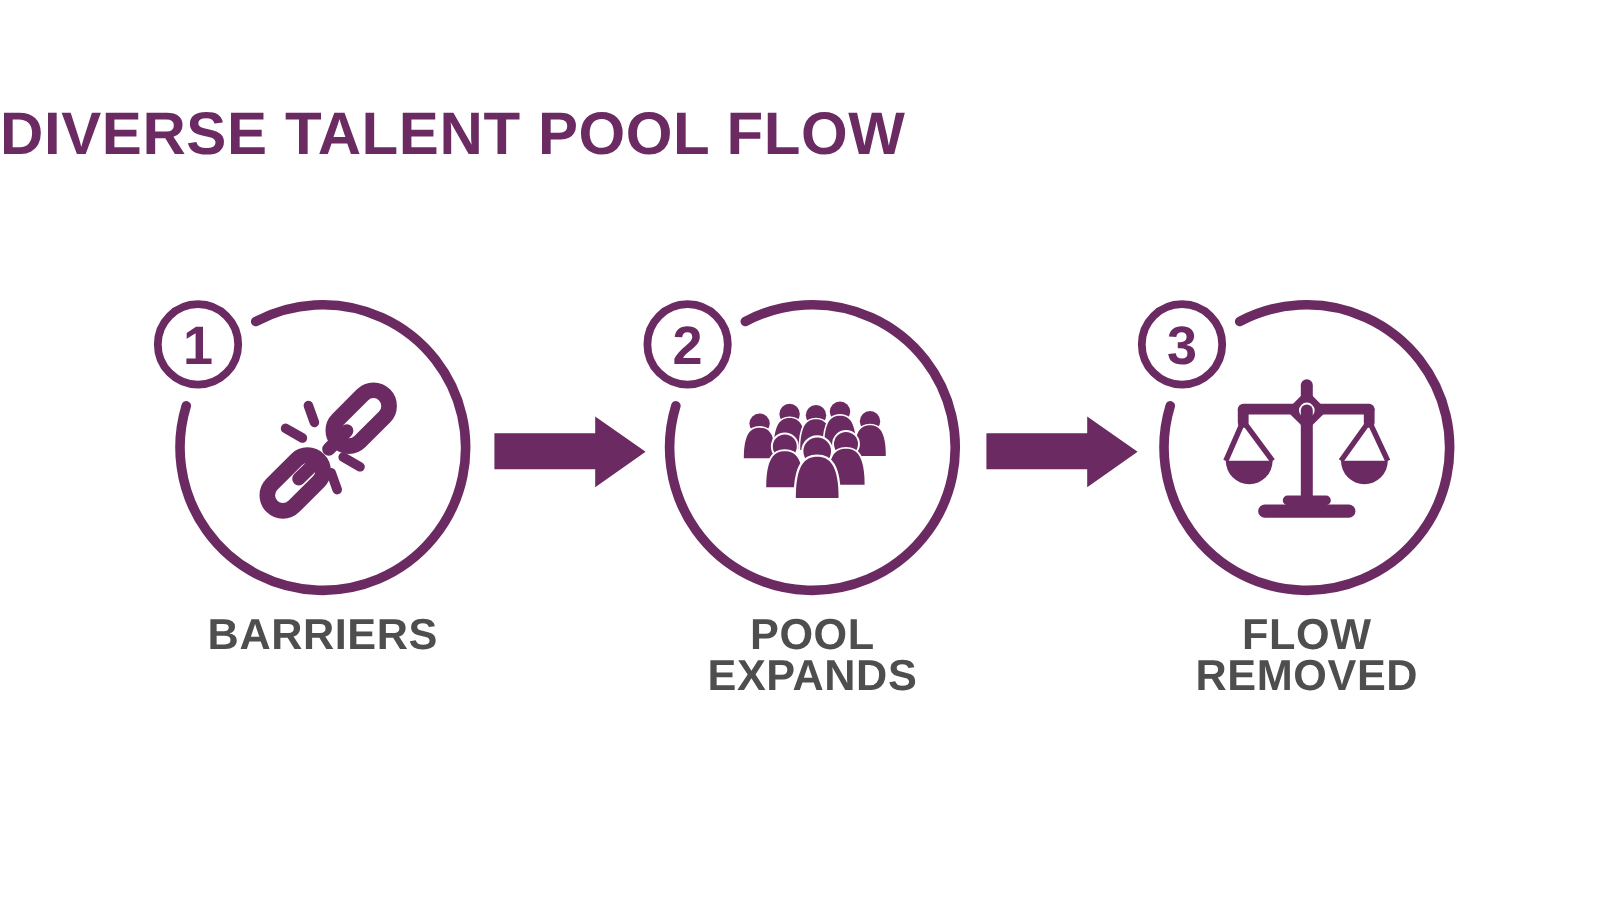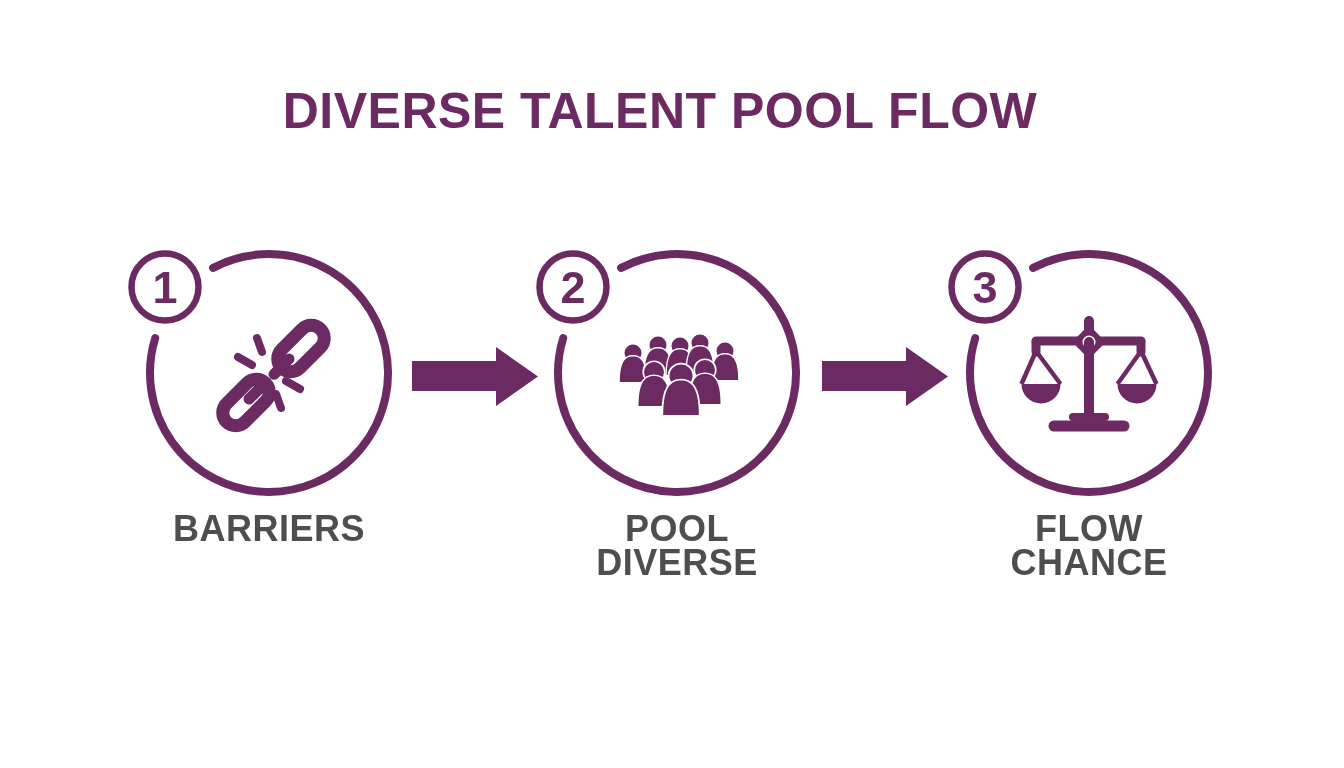--- a/index.html
+++ b/index.html
@@ -8,21 +8,20 @@
     --bg:#FFFFFF;
   }
   *{margin:0;padding:0;box-sizing:border-box;}
   html,body{width:1344px;height:768px;background:var(--bg);overflow:hidden;}
   .canvas{
     position:relative;width:1344px;height:768px;background:var(--bg);
     font-family:"Liberation Sans",sans-serif;
   }
   .title{
     position:absolute;top:82px;left:0;width:1320px;
-    text-align:center;
     font-size:50px;font-weight:700;letter-spacing:0.5px;
     color:var(--accent);
   }
   .diagram-svg{position:absolute;left:0;top:0;}
   .arc{fill:none;stroke:var(--accent);stroke-width:8;stroke-linecap:round;}
   .badge{fill:#fff;stroke:var(--accent);stroke-width:6.5;}
   .badge-num{
     fill:var(--accent);
     font-family:"Liberation Sans",sans-serif;
     font-size:45px;font-weight:700;text-anchor:middle;
@@ -150,20 +149,20 @@
         <line class="bar" x1="-35" y1="53" x2="35" y2="53" stroke-width="11"></line>
       </g>
     </g>
   </svg>
 
   <div class="step-label label-1">
     <div>BARRIERS</div>
   </div>
   <div class="step-label label-2">
     <div>POOL</div>
-    <div>DIVERSE</div>
+    <div>EXPANDS</div>
   </div>
   <div class="step-label label-3">
     <div>FLOW</div>
-    <div>CHANCE</div>
+    <div>REMOVED</div>
   </div>
 
 </div>
 
 </body></html>

